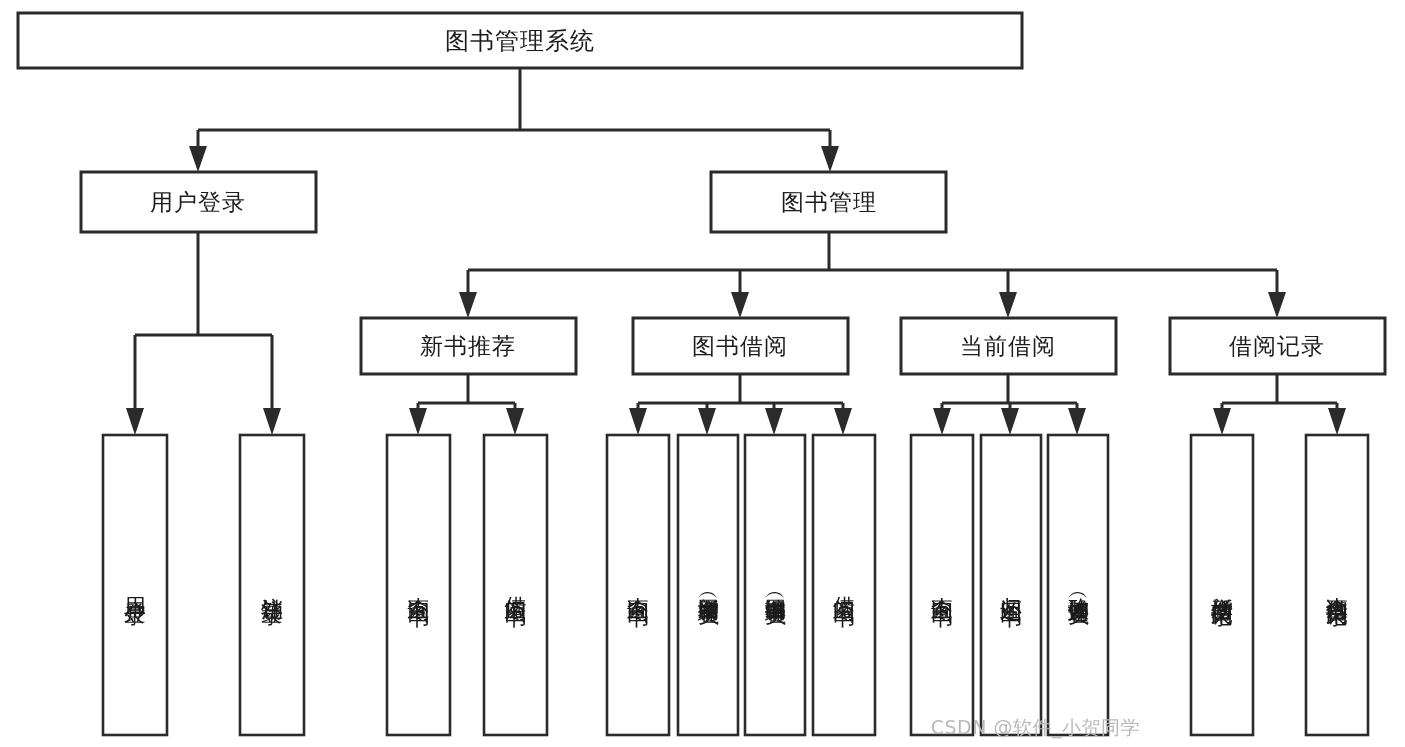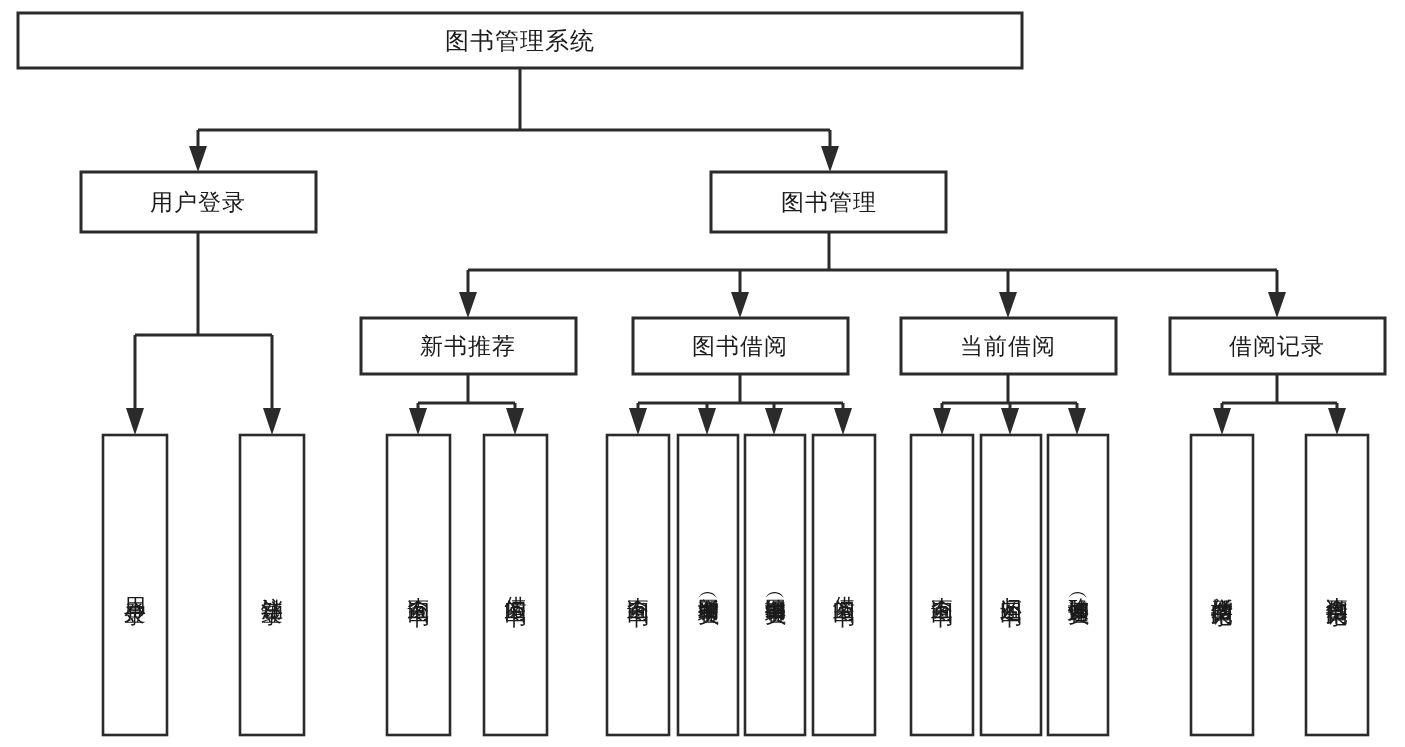--- a/index.html
+++ b/index.html
@@ -239,14 +239,15 @@
   <div class="vlabel" style="left:745px; top:435px; width:60px; height:300px; font-size:21px; letter-spacing:1px;">编辑图书（管理员）</div>
   <div class="vlabel" style="left:813px; top:435px; width:62px; height:300px;">借阅图书</div>
 
   <div class="vlabel" style="left:911px; top:435px; width:62px; height:300px;">查询图书</div>
   <div class="vlabel" style="left:981px; top:435px; width:60px; height:300px;">归还图书</div>
   <div class="vlabel" style="left:1048px; top:435px; width:60px; height:300px; font-size:21px; letter-spacing:1px;">确认归还（管理员）</div>
 
   <div class="vlabel" style="left:1191px; top:435px; width:62px; height:300px; letter-spacing:2px;">新增借阅记录</div>
   <div class="vlabel" style="left:1306px; top:435px; width:62px; height:300px; letter-spacing:2px;">查询借阅记录</div>
 
+  <div class="watermark">CSDN @软件_小贺同学</div>
 
 </div>
 
 </body></html>

